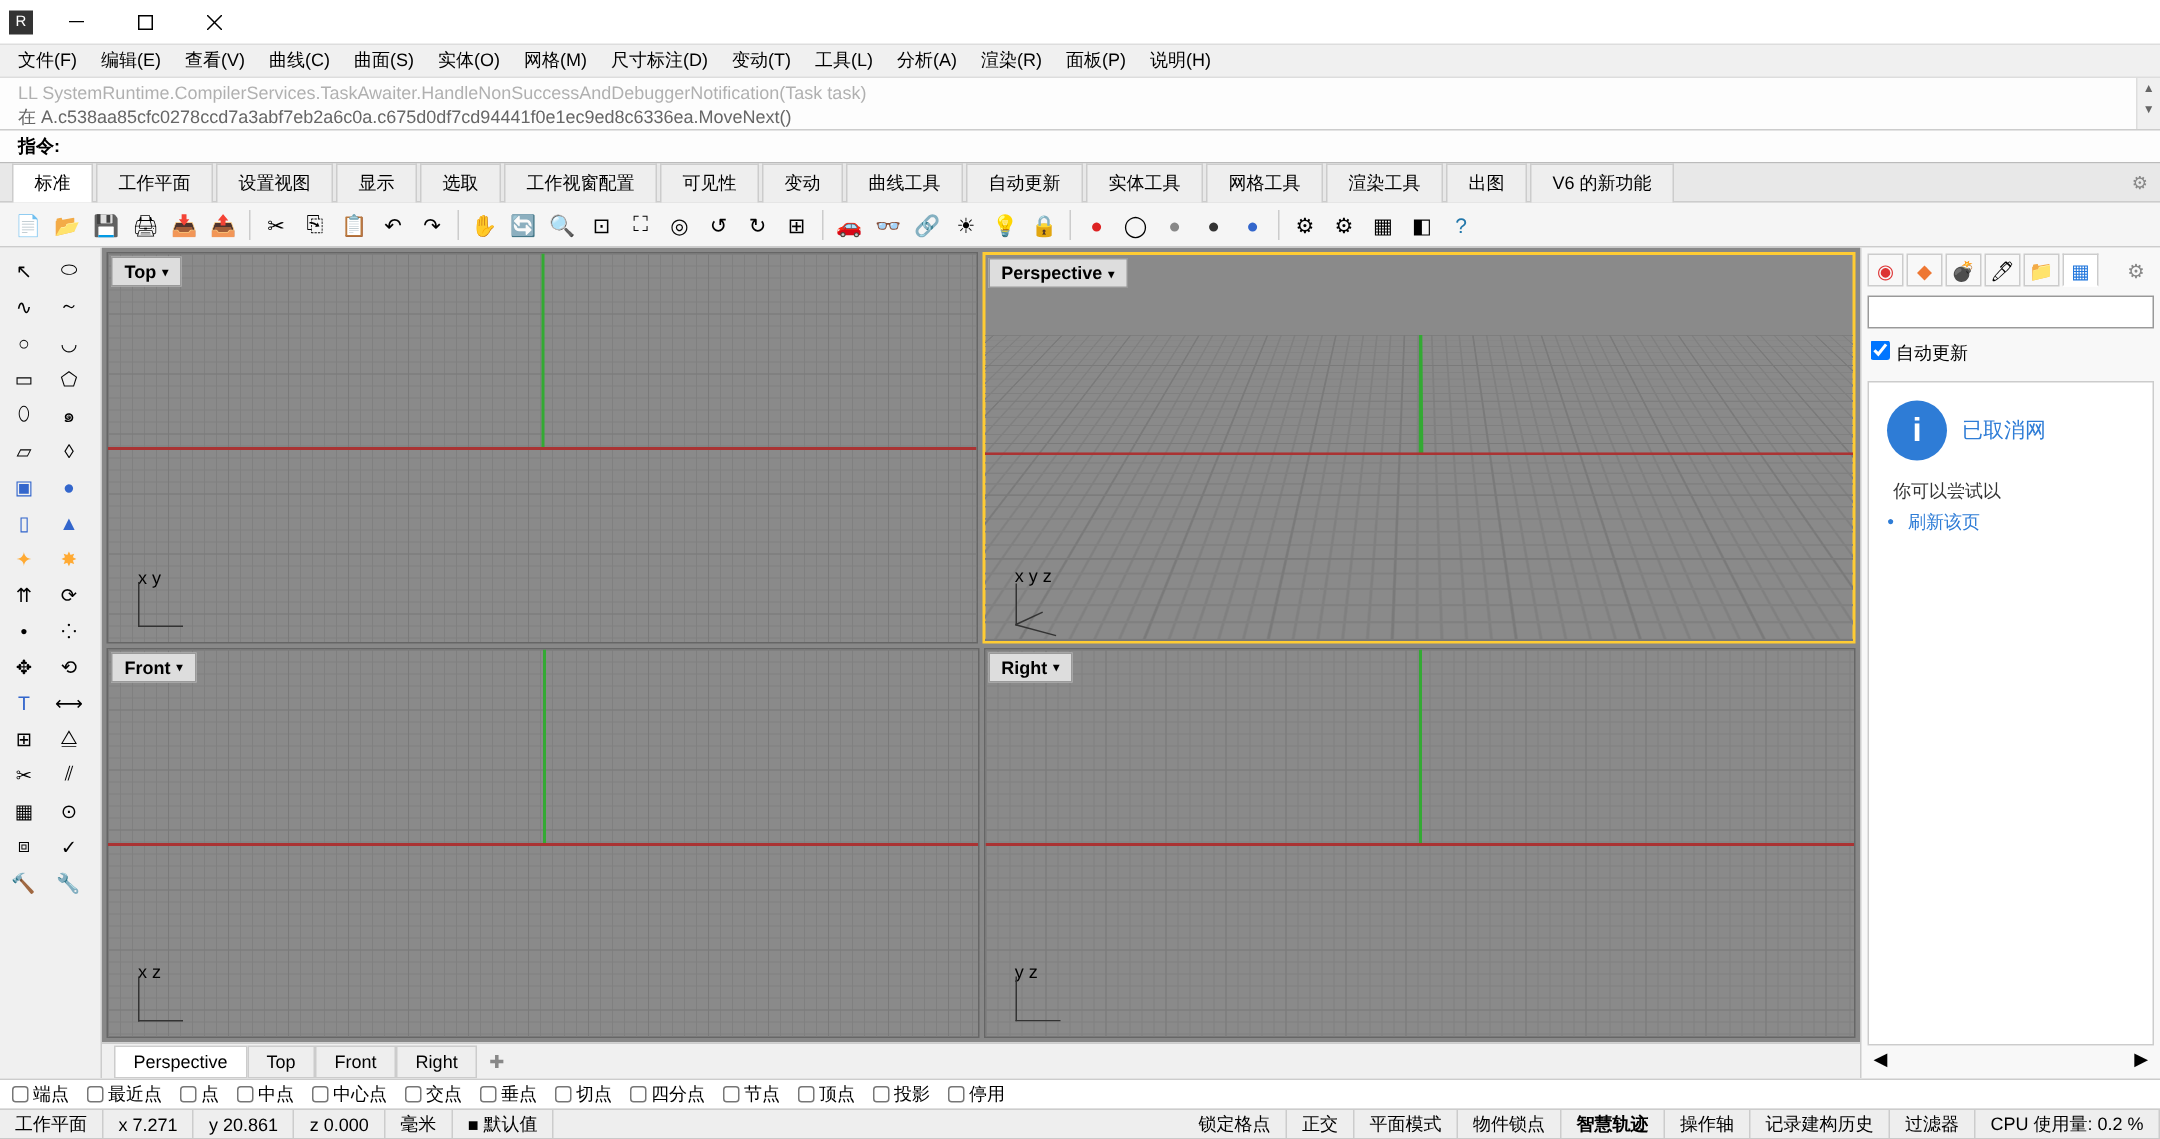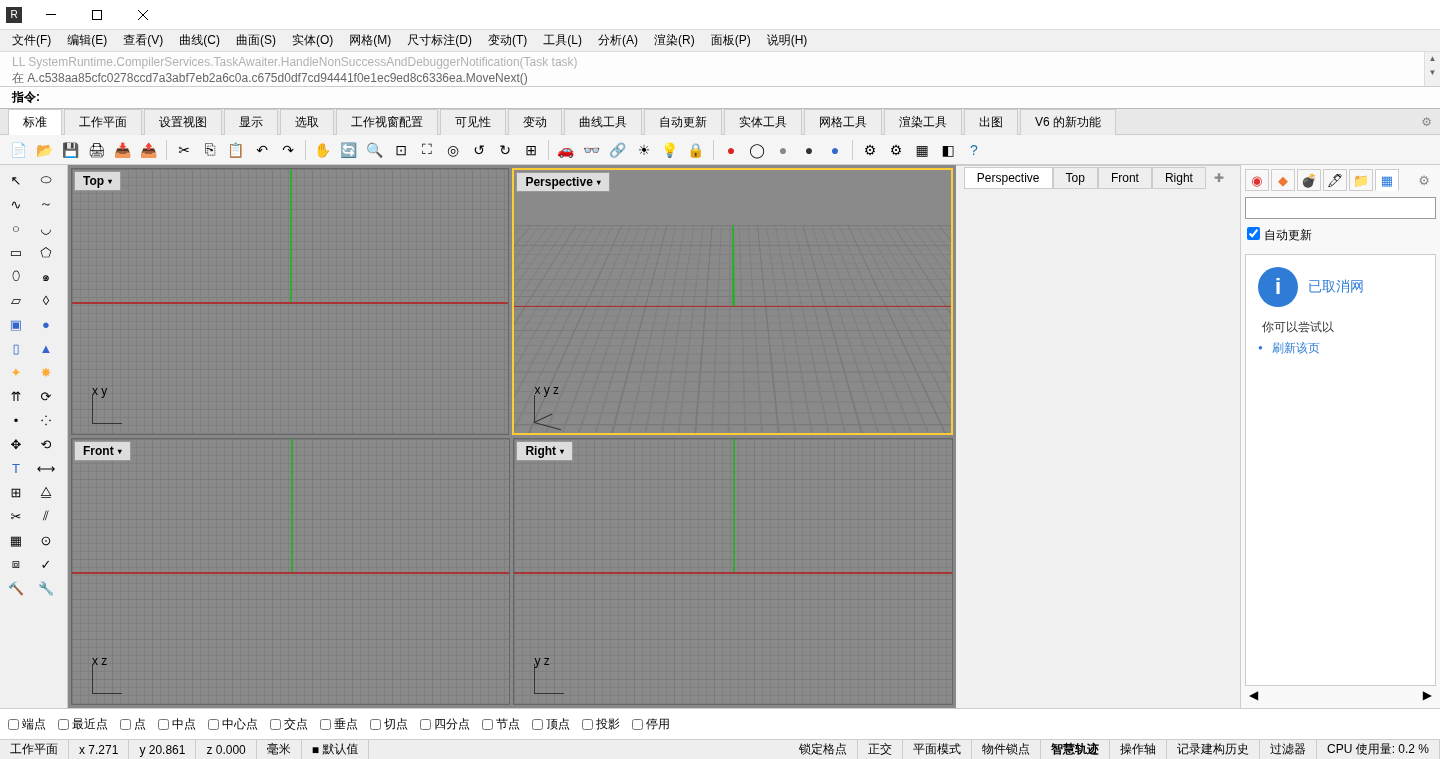--- a/index.html
+++ b/index.html
@@ -50,21 +50,21 @@
 .rpanel .infobox .iicon{width:40px;height:40px;border-radius:50%;background:#2e7cd6;display:flex;align-items:center;justify-content:center;color:#fff;font-size:22px;font-weight:bold;}
 .rpanel .infobox .ititle{color:#2e7cd6;font-size:14px;}
 .rpanel .infobox .itext{color:#333;margin-bottom:4px;padding-left:4px;}
 .rpanel .infobox .ilink{color:#2e7cd6;padding-left:14px;position:relative;}
 .rpanel .infobox .ilink:before{content:"●";position:absolute;left:0;color:#2e7cd6;font-size:8px;top:3px;}
 .rpanel .scroller{height:18px;display:flex;justify-content:space-between;align-items:center;padding:0 4px;}
 .vptabs{height:24px;background:#f0f0f0;display:flex;align-items:center;padding:0 8px;gap:0;border-top:1px solid #ccc;}
 .vptabs .vt{padding:3px 12px;border:1px solid #ccc;background:#eee;cursor:default;}
 .vptabs .vt.active{background:#fff;}
 .vptabs .plus{padding:3px 8px;color:#888;}
-.osnap{height:31px;background:#fff;display:flex;align-items:center;padding:0 8px;gap:12px;border-top:1px solid #ccc;font-size:11px;}
+.osnap{height:20px;background:#fff;display:flex;align-items:center;padding:0 8px;gap:12px;border-top:1px solid #ccc;font-size:11px;}
 .osnap label{display:flex;align-items:center;gap:3px;}
 .osnap input{width:11px;height:11px;}
 .statusbar{height:20px;background:#eee;display:flex;align-items:center;border-top:1px solid #ccc;font-size:11px;}
 .statusbar .cell{padding:0 10px;border-right:1px solid #ccc;height:100%;display:flex;align-items:center;}
 .statusbar .cell.bold{font-weight:bold;}
 .statusbar .sp{flex:1;}
 .pgrid{position:absolute;inset:0;transform:perspective(500px) rotateX(55deg) scale(1.6);transform-origin:center 60%;}
 svg{display:block;}
 </style>
 </head>
@@ -219,21 +219,21 @@
     <div class="lb">✂</div>
       <div class="lb">⫽</div>
     <div class="lb">▦</div>
       <div class="lb">⊙</div>
     <div class="lb">⧈</div>
       <div class="lb">✓</div>
     <div class="lb">🔨</div>
       <div class="lb">🔧</div>
   </div>
 
-  <div style="flex:1;display:flex;flex-direction:row">
+  <div style="flex:1;display:flex;flex-direction:column">
   <div class="viewports">
     <div class="vprow">
       <div class="viewport">
         <div class="gridfine"></div>
             <div class="grid"></div>
         <div class="axis h" style="top:50%;background:#a33"></div>
         <div class="axis v" style="left:50%;background:#3a3"></div>
         <div class="vplabel">
               <span>Top</span>
               <span class="dd">▾</span>

